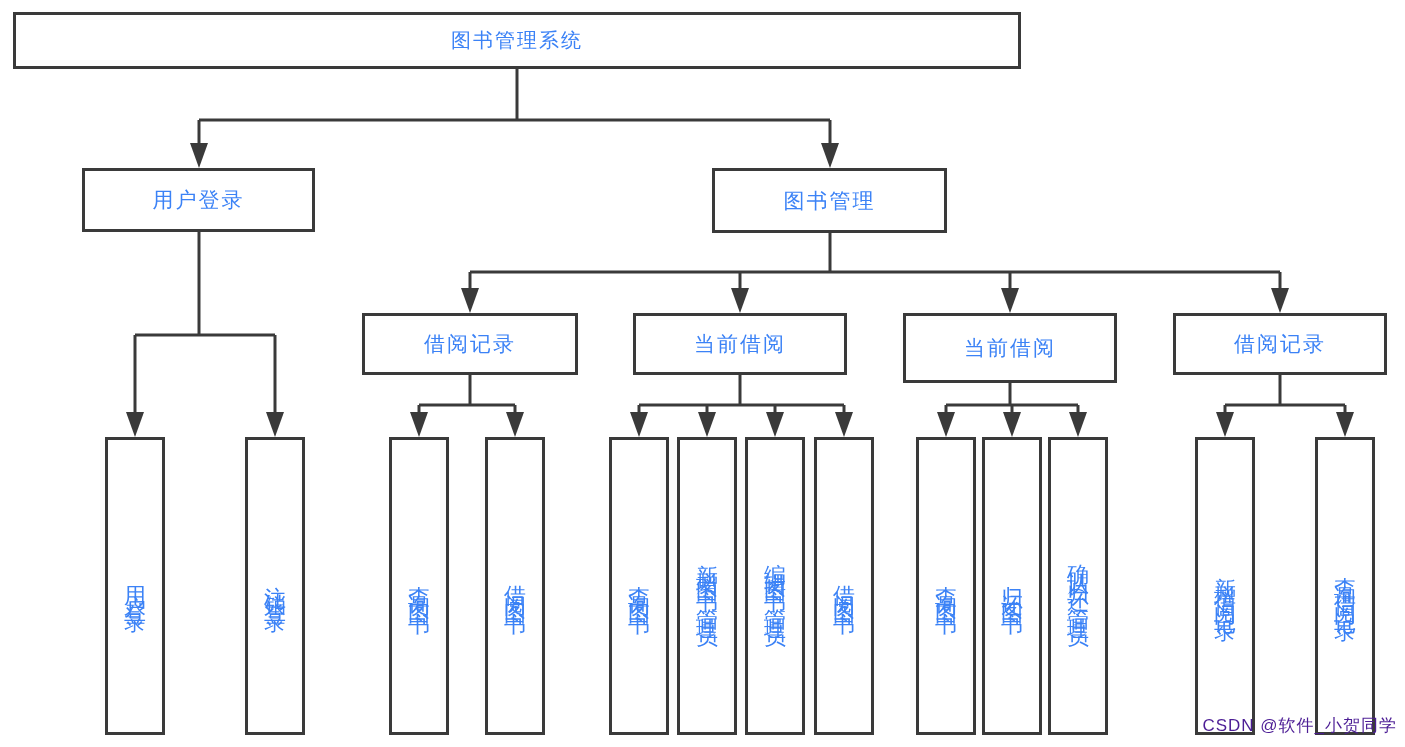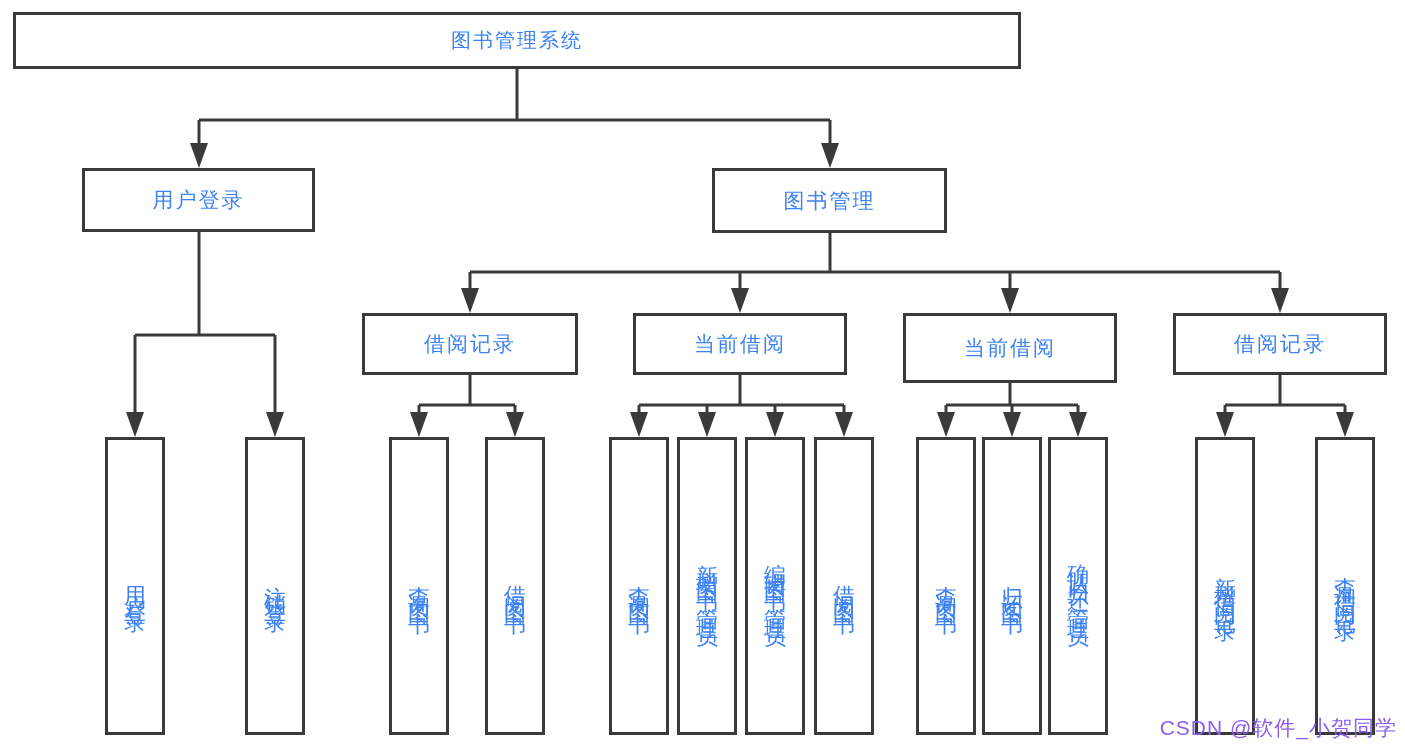--- a/index.html
+++ b/index.html
@@ -27,22 +27,22 @@
   .vbox span{
     writing-mode:vertical-rl;
     text-orientation:mixed;
     font-size:22px;
     letter-spacing:9px;
     line-height:1;
   }
   .watermark{
     position:absolute;
     right:8px;top:714px;
-    font-size:21px;
-    color:#8b5cf6;
+    font-size:17px;
+    color:#4c1d95;
     letter-spacing:1px;
     z-index:5;
     white-space:nowrap;
   }
 </style>
 </head>
 <body>
 
 <div id="canvas">
 

